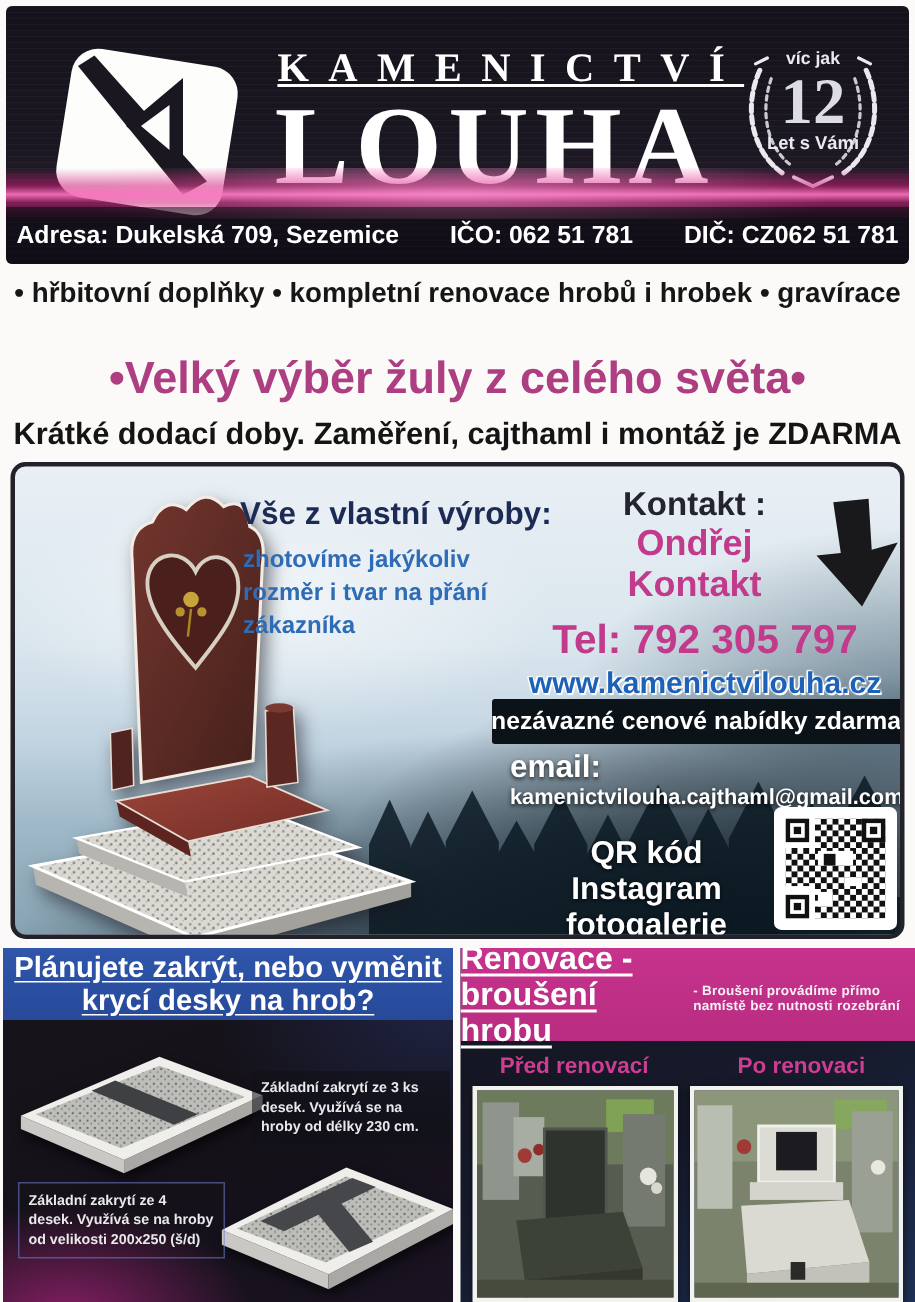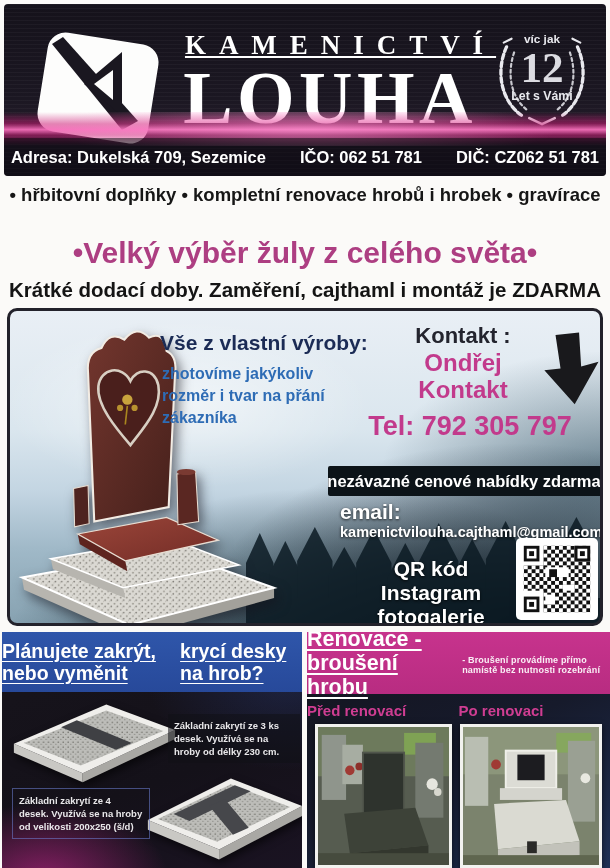--- a/index.html
+++ b/index.html
@@ -87,43 +87,43 @@
   .qr-caption{position:absolute;left:336px;top:246px;width:170px;text-align:center;
     color:#fff;font-weight:bold;font-size:21px;line-height:24px;
     text-shadow:0 1px 3px rgba(0,0,0,.8);}
   .qr-code{position:absolute;left:506px;top:226px;width:82px;height:84px;}
   
   .panel-left{position:absolute;left:2px;top:632px;width:300px;height:236px;overflow:hidden;
     background:
       radial-gradient(ellipse 200px 120px at 14% 104%, rgba(205,40,145,.6), transparent 62%),
       radial-gradient(ellipse 220px 140px at 96% 20%, rgba(40,55,110,.45), transparent 65%),
       linear-gradient(160deg,#17141c 0%,#141119 60%,#1a1322 100%);}
-  .panel-left-header{position:absolute;left:0;top:0;width:100%;height:60px;
+  .panel-left-header{position:absolute;left:0;top:0;width:100%;height:48px;
     background:linear-gradient(180deg,#2f56aa,#27499a);
-    display:flex;flex-direction:row;align-items:center;justify-content:center;
+    display:flex;flex-direction:column;align-items:center;justify-content:center;
     color:#fff;font-weight:bold;font-size:19.5px;line-height:22px;}
   .panel-left-header span{text-decoration:underline;text-underline-offset:3px;}
   .cover-a{position:absolute;left:6px;top:54px;width:172px;height:100px;
     filter:drop-shadow(2px 4px 4px rgba(0,0,0,.6));}
   .cover-b{position:absolute;left:138px;top:126px;width:168px;height:110px;
     filter:drop-shadow(2px 4px 4px rgba(0,0,0,.6));}
   .cover-note{position:absolute;color:#e9e8ea;font-size:9.5px;line-height:13px;font-weight:bold;}
   .note1{left:166px;top:82px;width:132px;background:rgba(16,16,22,.55);padding:5px 6px;}
   .note2{left:10px;top:156px;width:138px;border:1px solid rgba(110,130,215,.55);padding:5px 6px;}
   .panel-right{position:absolute;left:307px;top:632px;width:303px;height:236px;overflow:hidden;
     background:linear-gradient(155deg,#14141e 0%,#161a2b 50%,#1f3156 100%);}
   .panel-right-header{position:absolute;left:0;top:0;width:100%;height:62px;
     background:linear-gradient(180deg,#c7338d,#b82c81);
     display:flex;flex-direction:row;align-items:center;justify-content:center;
     color:#fff;}
   .panel-right-title{font-weight:bold;font-size:21.5px;text-decoration:underline;
     text-underline-offset:3px;line-height:24px;}
   .panel-right-sub{font-size:9px;font-weight:bold;opacity:.92;margin-top:3px;letter-spacing:.02em;}
   .photo-labels{position:absolute;left:0;top:70px;width:100%;display:flex;}
-  .photo-labels div{flex:1;color:#cf3d92;font-weight:bold;font-size:15px;}
+  .photo-labels div{flex:1;text-align:center;color:#cf3d92;font-weight:bold;font-size:15px;}
   .photo{position:absolute;top:92px;height:144px;border:3px solid #f2f2ef;
     box-shadow:0 2px 6px rgba(0,0,0,.6);}
   .photo.before{left:8px;width:137px;}
   .photo.after{left:153px;width:142px;}
   .photo svg{display:block;width:100%;height:100%;}
 </style>
 </head>
 <body>
 
 <div id="flyer">
@@ -237,20 +237,21 @@
       <div>rozměr i tvar na přání</div>
       <div>zákazníka</div>
     </div>
 
     <div class="contact">
       <div class="contact-label">Kontakt :</div>
       <div class="contact-name">Ondřej</div>
       <div class="contact-name">Kontakt</div>
     </div>
     <div class="phone">Tel: 792 305 797</div>
+    <div class="website">www.kamenictvilouha.cz</div>
 
     <div class="arrow-down">
       <svg viewBox="0 0 100 100" width="74" height="100">
         <polygon points="34,2 66,2 64,48 88,44 50,98 14,48 36,48" fill="#19191c" transform="rotate(-6 50 50)"></polygon>
       </svg>
     </div>
 
     <div class="offer-band">nezávazné cenové nabídky zdarma</div>
 
     <div class="email-block">

